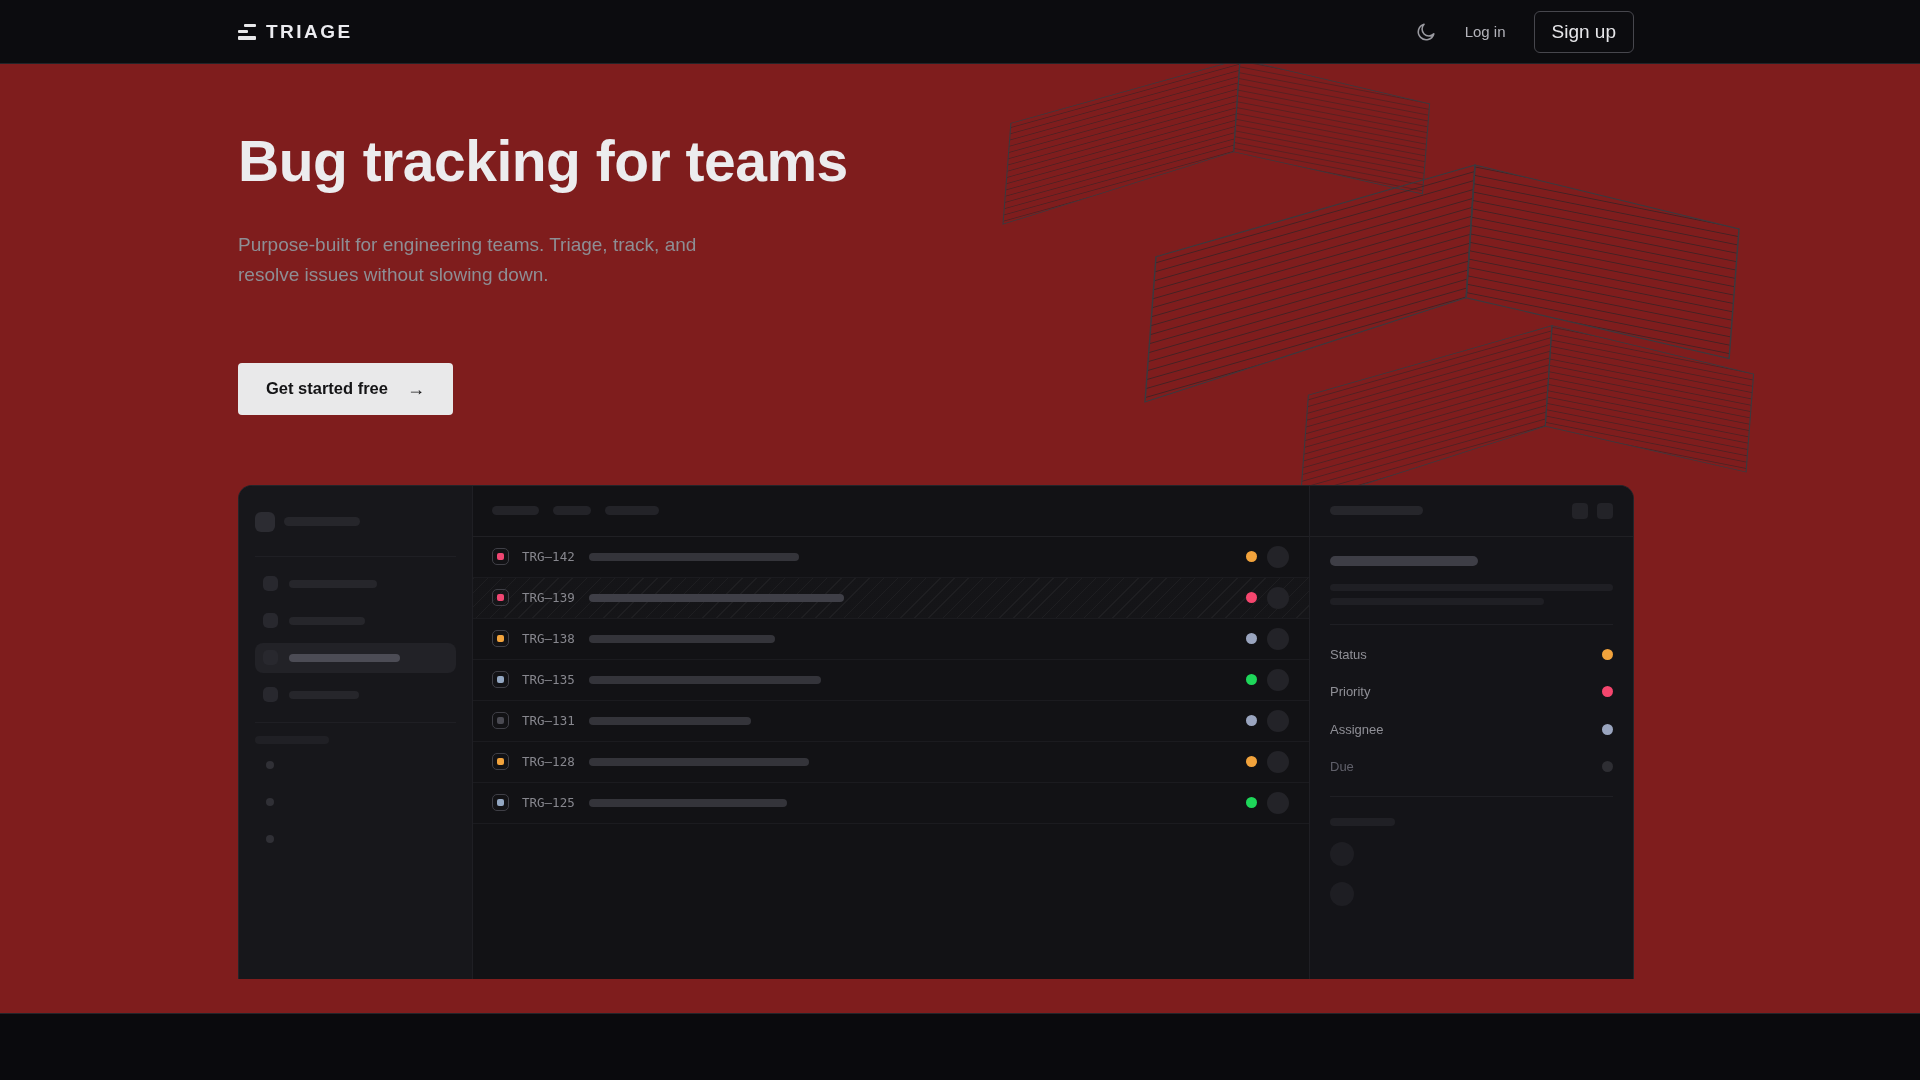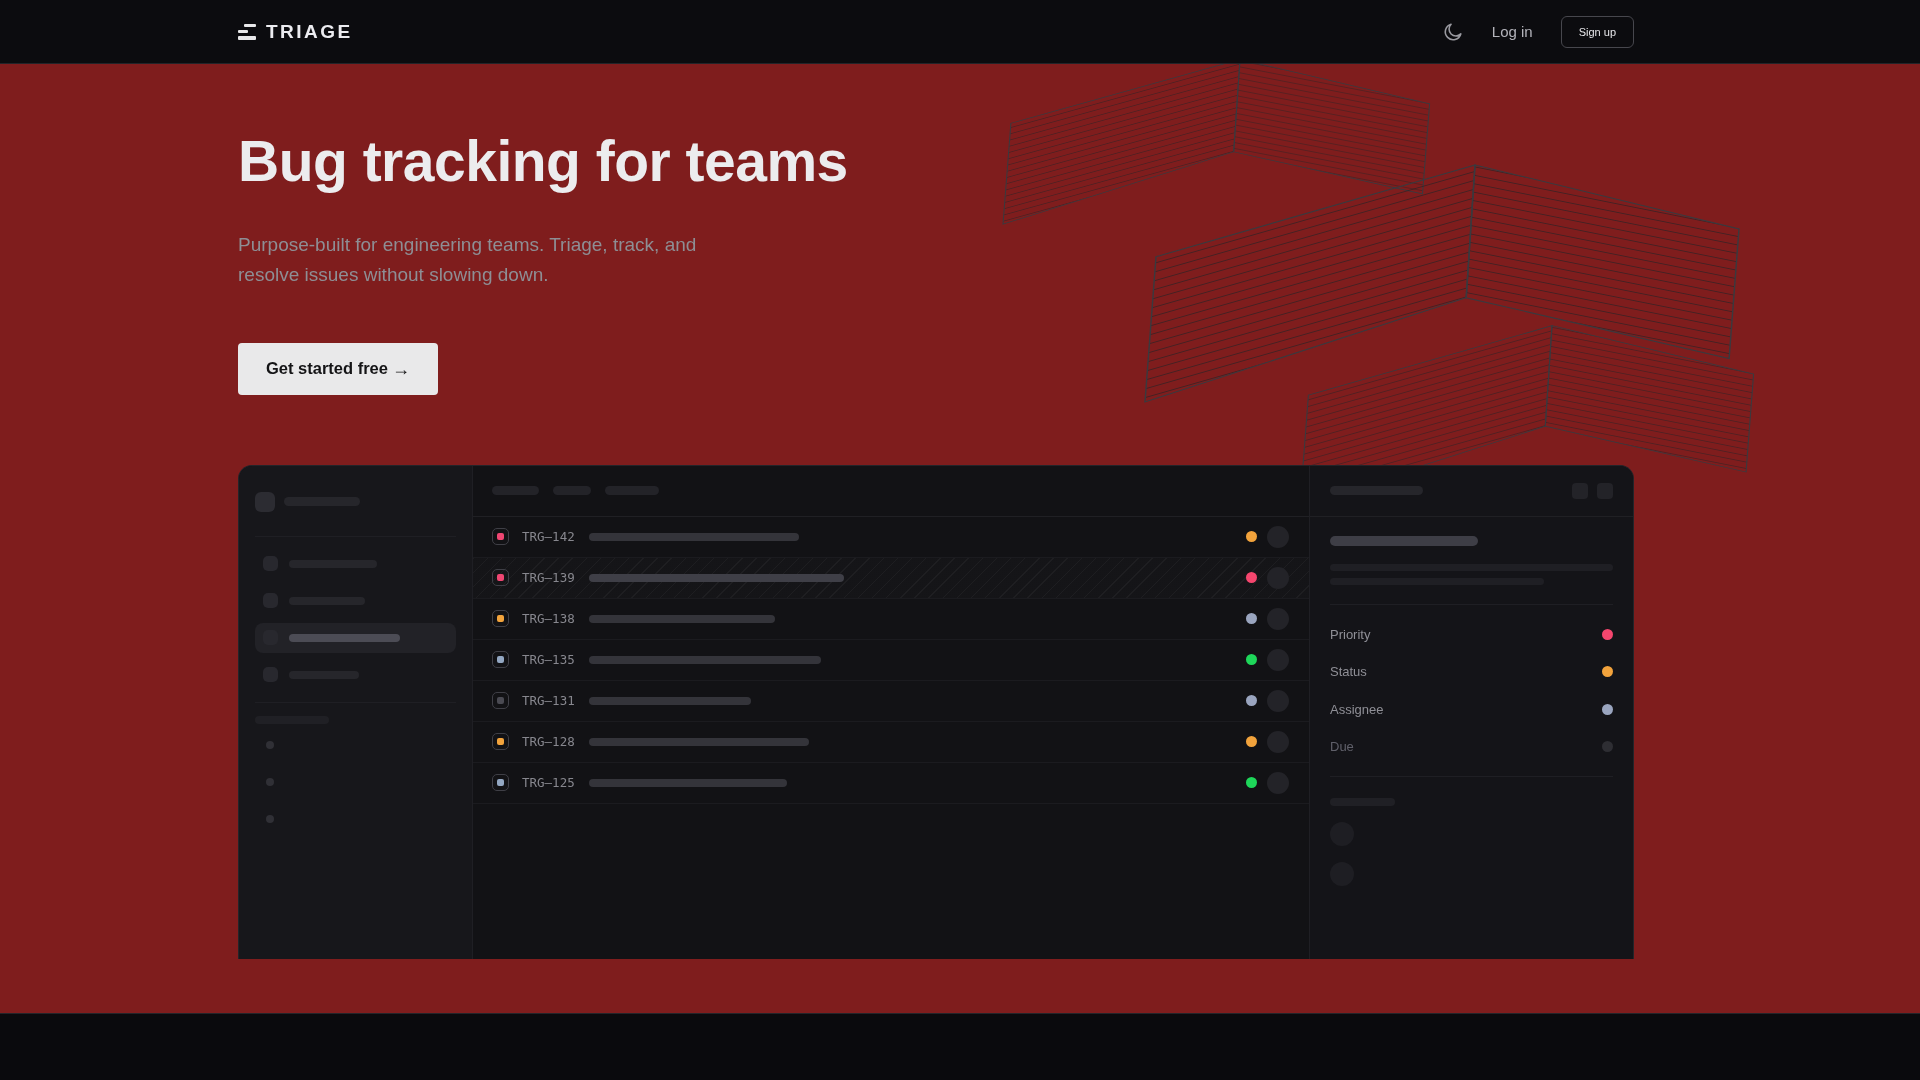--- a/index.html
+++ b/index.html
@@ -15,30 +15,30 @@
   .brand { display:flex; align-items:center; gap:10px; }
   .logo-mark { width:18px; height:16px; display:flex; flex-direction:column; justify-content:space-between; }
   .logo-mark span { height:3.2px; border-radius:1px; background:#e8e8ea; display:block; }
   .logo-mark .b1 { width:12px; align-self:flex-end; }
   .logo-mark .b2 { width:10px; align-self:flex-start; }
   .logo-mark .b3 { width:18px; }
   .brand-name { color:#ececf0; font-size:19px; font-weight:700; letter-spacing:2.5px; }
   .nav-right { display:flex; align-items:center; gap:28px; }
   .theme-toggle { background:none; border:none; cursor:pointer; display:flex; align-items:center; }
   .login-link { color:#b3b3ba; font-size:15px; text-decoration:none; cursor:pointer; background:none; border:none; }
-  .signup-btn { background:transparent; color:#e7e7ea; font-size:11px; border:1px solid #47474d;
+  .signup-btn { background:transparent; color:#e7e7ea; font-size:19px; border:1px solid #47474d;
     border-radius:6px; padding:9px 17px; cursor:pointer; }
 
   
   .hero-section { position:relative; height:949px; background:#7f1d1d; overflow:hidden; }
   .bg-wireframes { position:absolute; inset:0; pointer-events:none; }
   .hero-copy { position:relative; padding-top:66px; z-index:2; }
   .hero-title { color:#ececee; font-size:57px; line-height:1.12; font-weight:600; letter-spacing:-0.5px; }
   .hero-sub { margin-top:36px; color:#8e8e94; font-size:19px; line-height:1.6; }
-  .cta-btn { margin-top:52px; display:inline-flex; align-items:center; gap:4px; background:#e9e9ea;
+  .cta-btn { margin-top:72px; display:inline-flex; align-items:center; gap:19px; background:#e9e9ea;
     color:#141416; font-size:16.5px; font-weight:600; border:none; border-radius:4px;
     padding:0 28px; height:52px; cursor:pointer; font-family:inherit; }
   .cta-arrow { font-size:18px; line-height:1; }
 
   
   .mockup { position:relative; z-index:2; margin-top:70px; height:494px; background:#121215;
     border:1px solid #242429; border-bottom:none; border-radius:14px 14px 0 0;
     display:grid; grid-template-columns:234px 836px 1fr; overflow:hidden; }
 
   
@@ -288,27 +288,27 @@
           <span class="mk-hd-sq"></span>
           <span class="mk-hd-sq"></span>
         </div>
         <div class="mk-title-pill"></div>
         <div class="mk-desc1"></div>
         <div class="mk-desc2"></div>
         <div class="mk-div d3"></div>
         <div class="mk-fields">
 
             <div class="field-row">
+              <span class="field-label">Status</span>
+              <span class="field-dot" style="background: rgb(242, 163, 60);"></span>
+            </div>
+
+            <div class="field-row">
               <span class="field-label">Priority</span>
               <span class="field-dot" style="background: rgb(245, 70, 110);"></span>
-            </div>
-
-            <div class="field-row">
-              <span class="field-label">Status</span>
-              <span class="field-dot" style="background: rgb(242, 163, 60);"></span>
             </div>
 
             <div class="field-row">
               <span class="field-label">Assignee</span>
               <span class="field-dot" style="background: rgb(154, 165, 191);"></span>
             </div>
 
             <div class="field-row">
               <span class="field-label dim">Due</span>
               <span class="field-dot" style="background: rgb(46, 46, 51);"></span>

